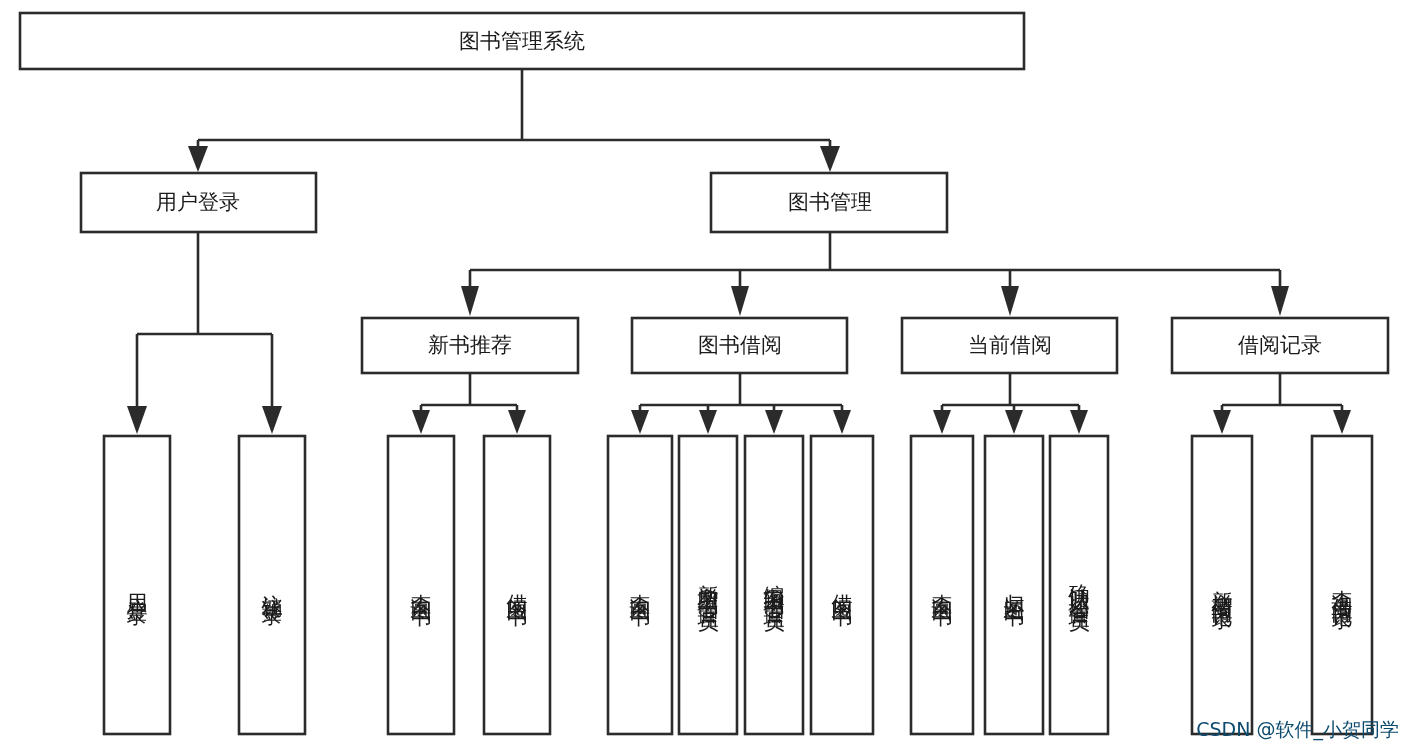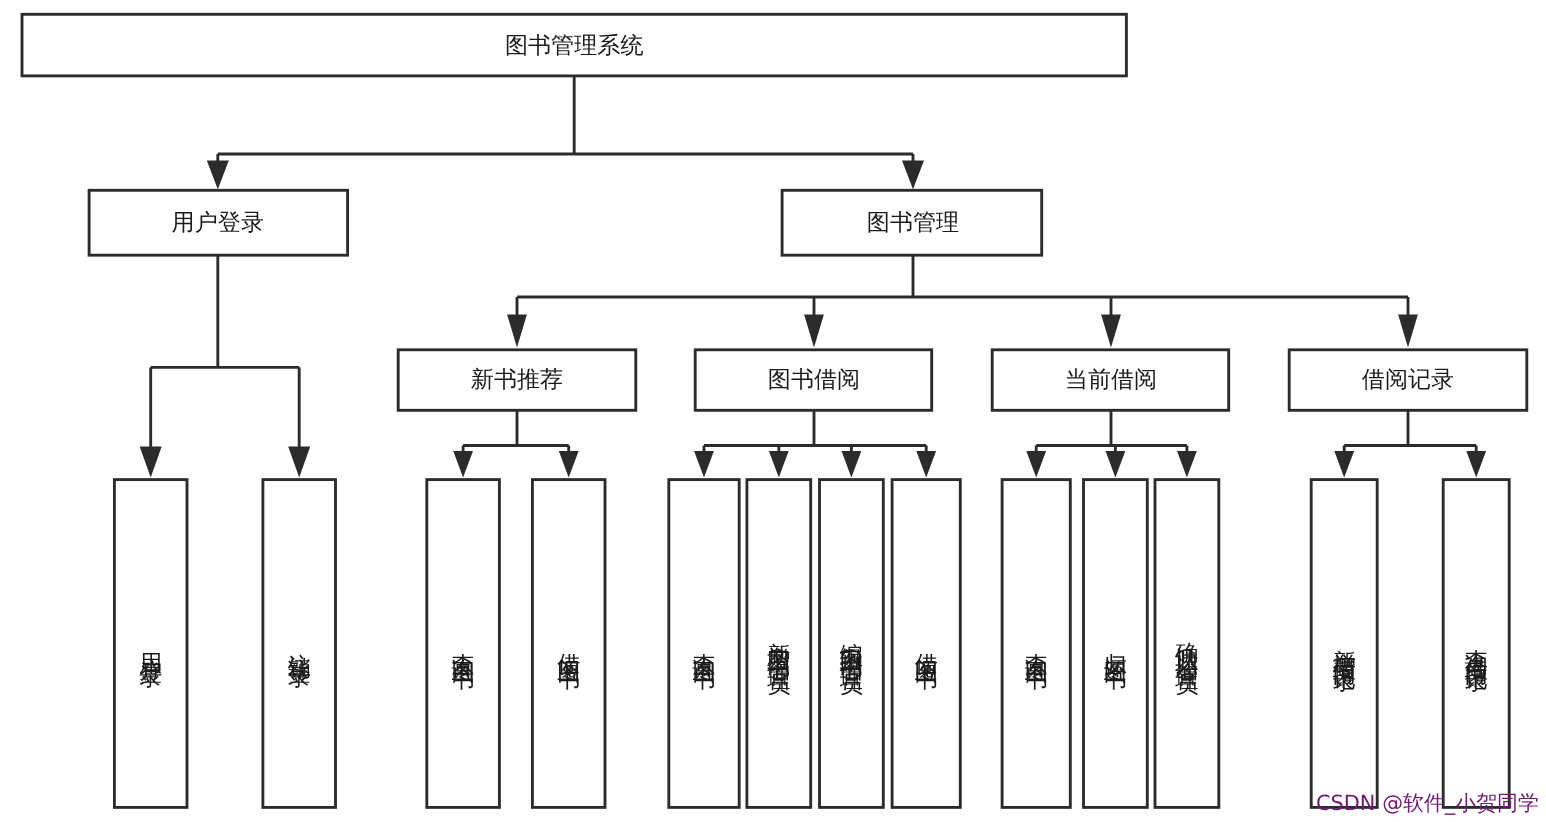--- a/index.html
+++ b/index.html
@@ -23,21 +23,21 @@
     font-size:21px;fill:#1b1b1b;
     writing-mode:vertical-rl;
     text-orientation:upright;
     glyph-orientation-vertical:0deg;
     dominant-baseline:central;text-anchor:middle;
     letter-spacing:4px;
   }
   .watermark{
     position:absolute;right:6px;bottom:4px;
     font-family:"DejaVu Sans","Liberation Sans",sans-serif;
-    font-size:19px;color:#701a75;white-space:nowrap;
+    font-size:19px;color:#0c4a6e;white-space:nowrap;
     pointer-events:none;user-select:none;
   }
 </style>
 </head>
 <body>
 
 <div id="diagram-root">
 
   <svg id="flowchart" viewBox="0 0 1405 747">
 

